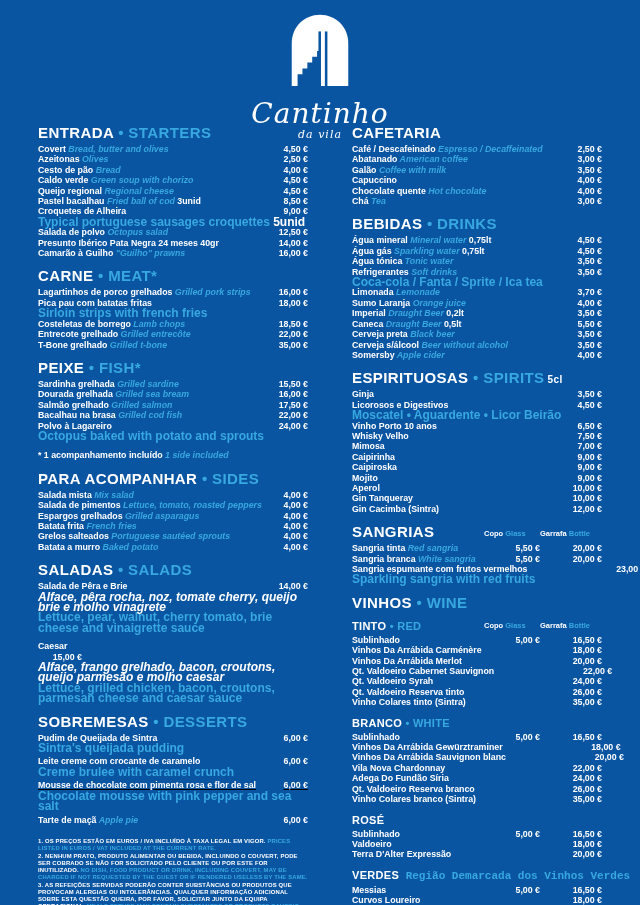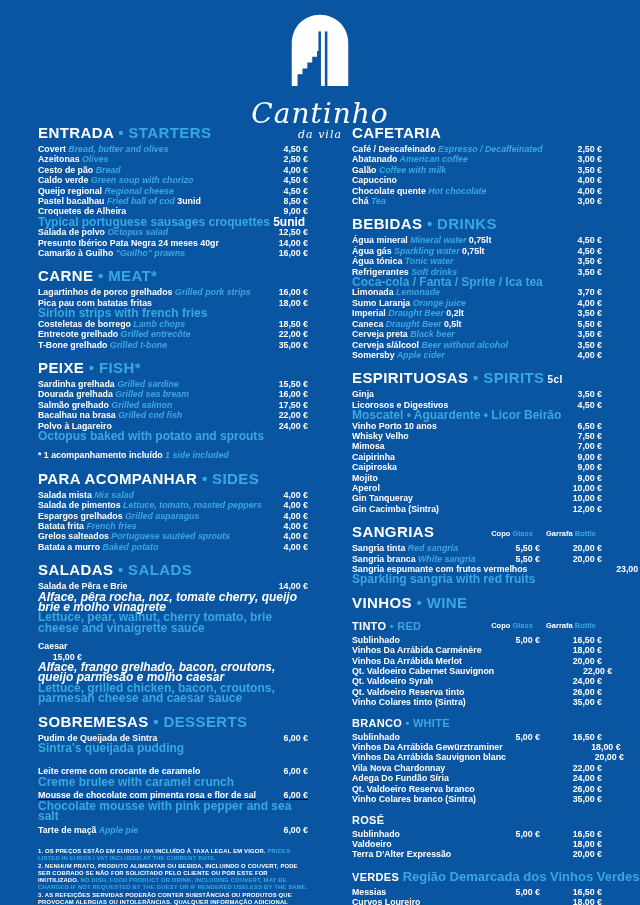--- a/index.html
+++ b/index.html
@@ -19,22 +19,22 @@
   
   .menu{display:flex;padding-left:38px;gap:44px;}
   .col-left{width:270px;flex:0 0 270px;}
   .col-right{width:250px;flex:0 0 250px;}
   .sec{margin-bottom:9px;}
   .sec-h{display:grid;grid-template-columns:1fr 56px 62px;align-items:end;margin-bottom:3px;}
   .sec-h .t{grid-column:1;white-space:nowrap;}
   .sec-h.lg .t{font-size:15px;font-weight:bold;letter-spacing:.4px;}
   .sec-h.md .t{font-size:11px;font-weight:bold;letter-spacing:.3px;}
   .sfx-sm{font-size:10px;font-weight:bold;}
-  .note-sm{font-size:13px;font-weight:bold;letter-spacing:0;}
-  .collab{font-size:7.5px;font-weight:bold;text-align:center;white-space:nowrap;padding-bottom:2px;}
+  .note-sm{font-size:11px;font-weight:bold;letter-spacing:0;font-family:Liberation Mono, monospace;}
+  .collab{font-size:7.5px;font-weight:bold;text-align:left;white-space:nowrap;padding-bottom:2px;}
   .row{display:flex;align-items:baseline;font-size:8.8px;line-height:10.4px;font-weight:bold;}
   .row .nm{flex:1;color:#fff;white-space:nowrap;}
   .row .nm .en{color:var(--ac,#38a8e0);font-style:italic;}
   .row .pr{color:#fff;text-align:right;min-width:44px;white-space:nowrap;}
   .row.grid{display:grid;grid-template-columns:1fr 56px 62px;}
   .row.grid .pr{min-width:0;}
   .sub{font-size:12px;line-height:10.4px;font-weight:bold;}
   .sub.cyan{color:var(--ac,#38a8e0);}
   .sub.ital{color:#fff;font-style:italic;}
   .fnotes{margin-top:13px;width:272px;}
@@ -208,21 +208,21 @@
       </div>
       <div class="sec">
         <div class="sec-h lg">
           <div class="t"><span class="w">SOBREMESAS</span><span class="a"> • DESSERTS</span></div>
         </div>
         <div class="row">
           <span class="nm"><span class="pt">Pudim de Queijada de Sintra</span></span>
           <span class="pr">6,00 €</span>
         </div>
         <div class="sub cyan">Sintra's queijada pudding</div>
-        <div class="row" style="margin-top: 13px; justify-content: center;">
+        <div class="row" style="margin-top: 3px; justify-content: center;">
           <span class="nm"><span class="pt">Leite creme com crocante de caramelo</span></span>
           <span class="pr">6,00 €</span>
         </div>
         <div class="sub cyan">Creme brulee with caramel crunch</div>
         <div class="row" style="margin-top: 3px; text-decoration: underline;">
           <span class="nm"><span class="pt">Mousse de chocolate com pimenta rosa e flor de sal</span></span>
           <span class="pr">6,00 €</span>
         </div>
         <div class="sub cyan">Chocolate mousse with pink pepper and sea salt</div>
         <div class="row" style="margin-top: 3px;">

